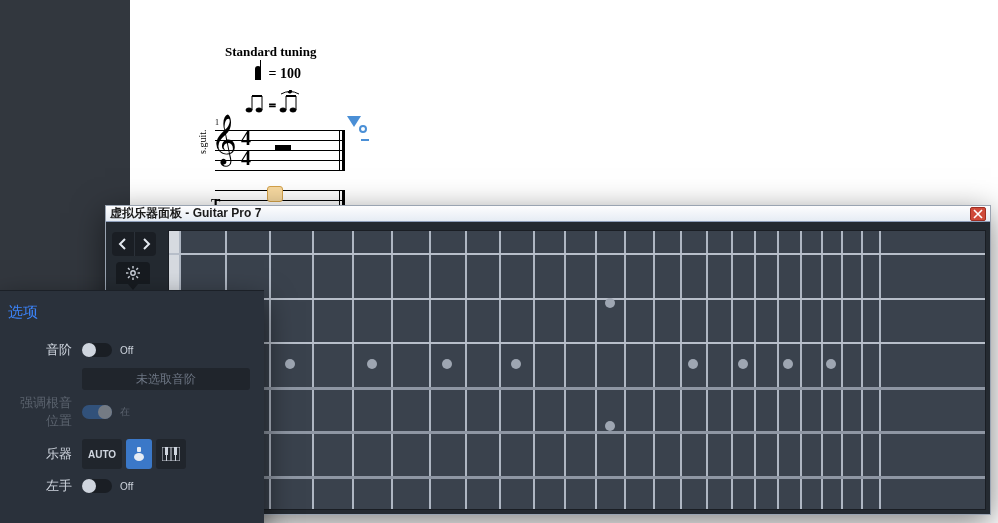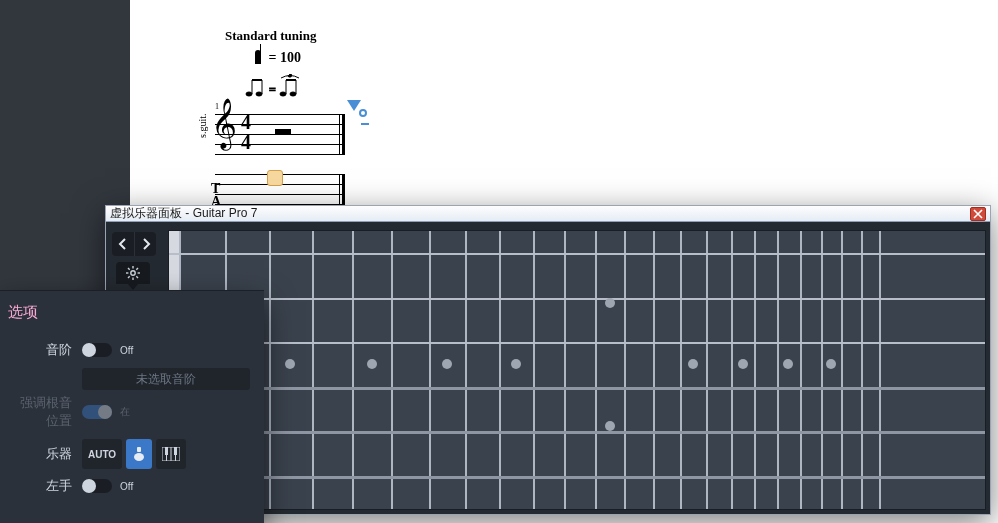--- a/index.html
+++ b/index.html
@@ -13,21 +13,21 @@
     overflow: hidden;
   }
 
   
   .score-page {
     position: absolute;
     left: 130px; top: 0;
     width: 868px; height: 523px;
     background: #ffffff;
   }
-  .score-inner { position: absolute; left: 85px; top: 28px; color:#000; }
+  .score-inner { position: absolute; left: 85px; top: 44px; color:#000; }
   .tuning-text { font-family: "Times New Roman", serif; font-weight: bold; font-size: 13px; margin-left:10px; }
   .tempo { font-family:"Times New Roman",serif; font-weight:bold; font-size:14px; margin-top:6px; margin-left:40px; }
   .tempo .note { display:inline-block; width:6px; height:14px; background:#000; border-radius:3px 3px 0 0; position:relative; margin-right:4px; vertical-align:-2px;}
   .tempo .note::after{content:"";position:absolute;left:5px;top:-6px;width:1px;height:14px;background:#000;}
   .swing { margin-top:8px; margin-left:28px; height:26px; }
   .staff { position:relative; margin-top:14px; width:130px; height:40px; }
   .staff-line{position:absolute;left:0;width:100%;height:1px;background:#000;}
   .clef{position:absolute;left:-4px;top:-10px;font-size:44px;line-height:40px;font-family:serif;}
   .timesig{position:absolute;left:26px;top:-2px;font-family:"Times New Roman",serif;font-weight:bold;font-size:20px;line-height:20px;}
   .staff-rest{position:absolute;left:60px;top:15px;width:16px;height:6px;background:#000;}
@@ -51,21 +51,21 @@
     left: 105px; top: 205px;
     width: 886px; height: 310px;
     background: #242a31;
     border: 1px solid #9aa4b2;
     box-shadow: 0 8px 30px rgba(0,0,0,.5);
   }
   .inst-title {
     height: 16px; background: linear-gradient(#fdfdfe,#e6ecf4);
     border-bottom:1px solid #8fa0bb;
     display:flex; align-items:center; padding:0 4px;
-    color:#1a1a1a; font-size:12px;
+    color:#1a1a1a; font-size:12px;font-weight:bold;
   }
   .inst-title .close { margin-left:auto; width:16px;height:14px;background:#cf4a3a;color:#fff;display:flex;align-items:center;justify-content:center;border:1px solid #9e2e22;border-radius:2px;font-size:11px;cursor:pointer;}
   .inst-toolbar { position:absolute; left:6px; top:26px; display:flex; gap:0; }
   .arrow-group{display:flex;background:#1a1e24;border-radius:4px;overflow:hidden;}
   .arrow-btn{width:22px;height:24px;display:flex;align-items:center;justify-content:center;color:#e3e8ef;cursor:pointer;}
   .arrow-btn + .arrow-btn{border-left:1px solid #2b3139;}
   .gear-row{position:absolute;left:10px;top:56px;}
   .gear-btn{width:34px;height:22px;background:#171b20;border-radius:4px 4px 0 0;display:flex;align-items:center;justify-content:center;color:#cdd3dc;cursor:pointer;position:relative;}
   .gear-btn::after{content:"";position:absolute;bottom:-6px;left:50%;margin-left:-5px;width:0;height:0;border-left:5px solid transparent;border-right:5px solid transparent;border-top:6px solid #171b20;}
 
@@ -85,21 +85,21 @@
 
   
   .options {
     position:absolute; left:0; top:290px;
     width:264px; height:233px;
     background:#2a313b;
     border-top:1px solid #1b2027;
     box-shadow: 0 12px 28px rgba(0,0,0,.6);
     padding:12px 14px 10px 14px;
   }
-  .opt-title{color:#f9a8d4;font-size:15px;margin-bottom:14px;margin-left:-6px;}
+  .opt-title{color:#3b82f6;font-size:15px;margin-bottom:14px;margin-left:-6px;}
   .opt-row{display:flex;align-items:center;height:28px;margin-bottom:4px;}
   .opt-label{width:68px;text-align:right;color:#cfd5de;font-size:13px;padding-right:10px;}
   .opt-label.dim{color:#5a626d;}
   .select{flex:1;height:22px;background:#20252c;border-radius:3px;display:flex;align-items:center;padding:0 8px;color:#d6dbe3;cursor:pointer;}
   .select .chev{margin-left:auto;font-size:10px;color:#aab1bc;}
   .toggle{width:30px;height:14px;background:#1a1e24;border-radius:8px;position:relative;cursor:pointer;}
   .toggle .knob{position:absolute;width:14px;height:14px;background:#cfd5de;border-radius:50%;top:0;left:0;transition:.15s;}
   .toggle.on{background:#3b78c8;}
   .toggle.on .knob{left:16px;}
   .toggle.dim{opacity:.45;cursor:default;}

